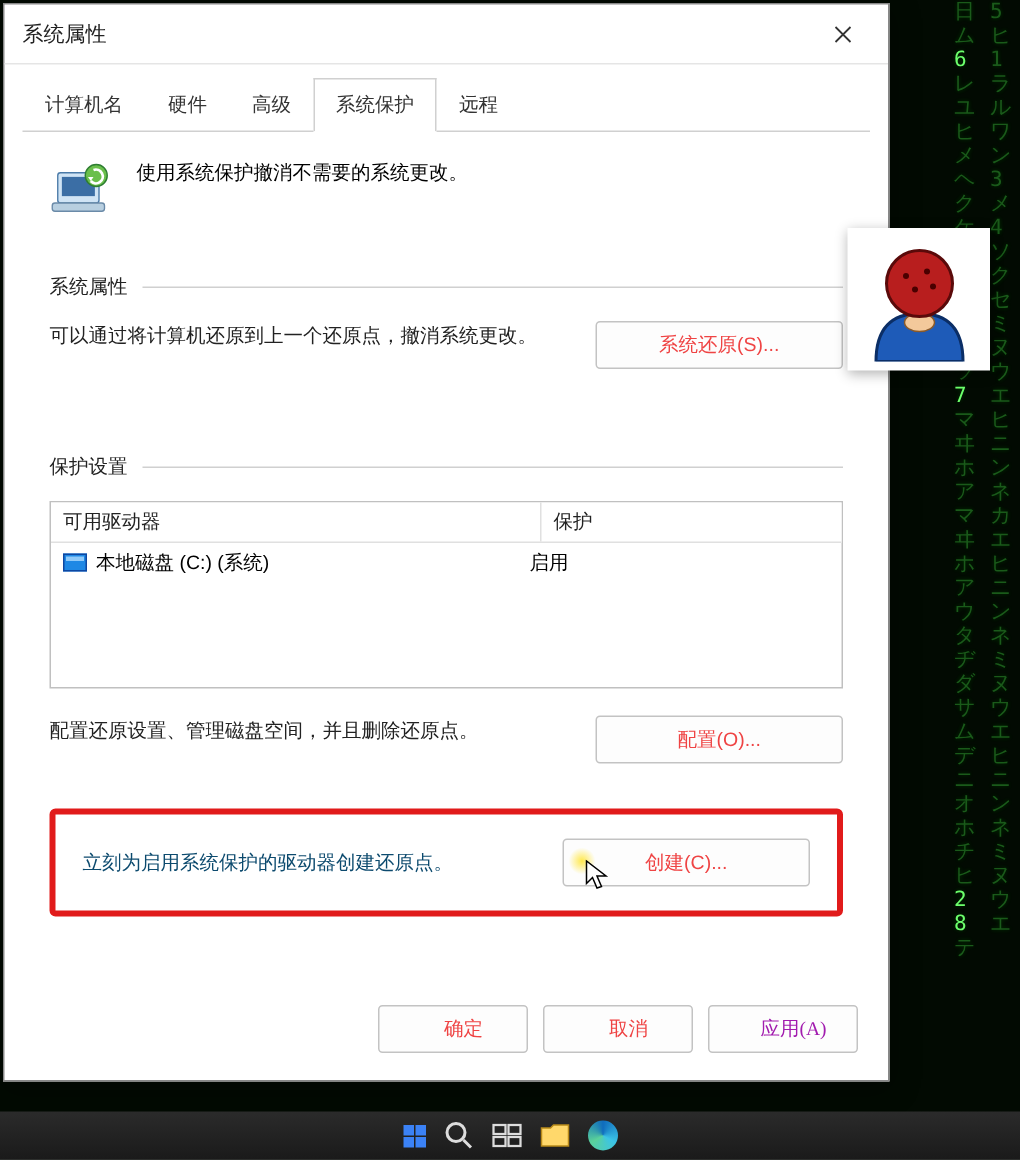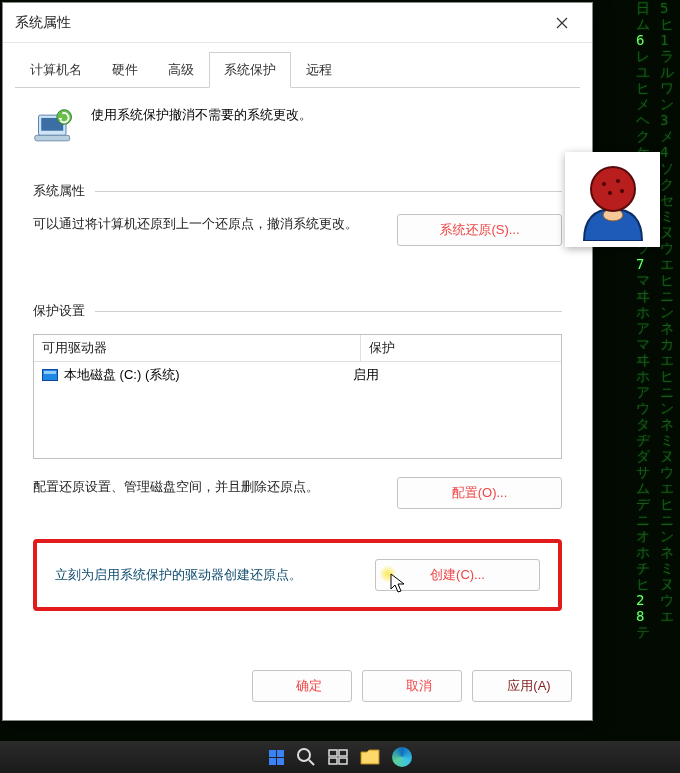--- a/index.html
+++ b/index.html
@@ -128,21 +128,21 @@
     background: #fdfdfd;
     border-radius: 3px;
     cursor: pointer;
     font-size: 13px;
     color: #ef4444;
     font-family: inherit;
     display: flex;
     align-items: center;
     justify-content: center;
   }
-  .btn.disabled { color: #7f1d1d; cursor: default; }
+  .btn.disabled { color: #a21caf; cursor: default; font-family: Liberation Serif, serif; }
   .drives-table {
     border: 1px solid #c0c0c0;
     width: 100%;
     height: 125px;
     margin-bottom: 18px;
   }
   .drives-header {
     display: flex;
     border-bottom: 1px solid #e0e0e0;
     background: #fff;

